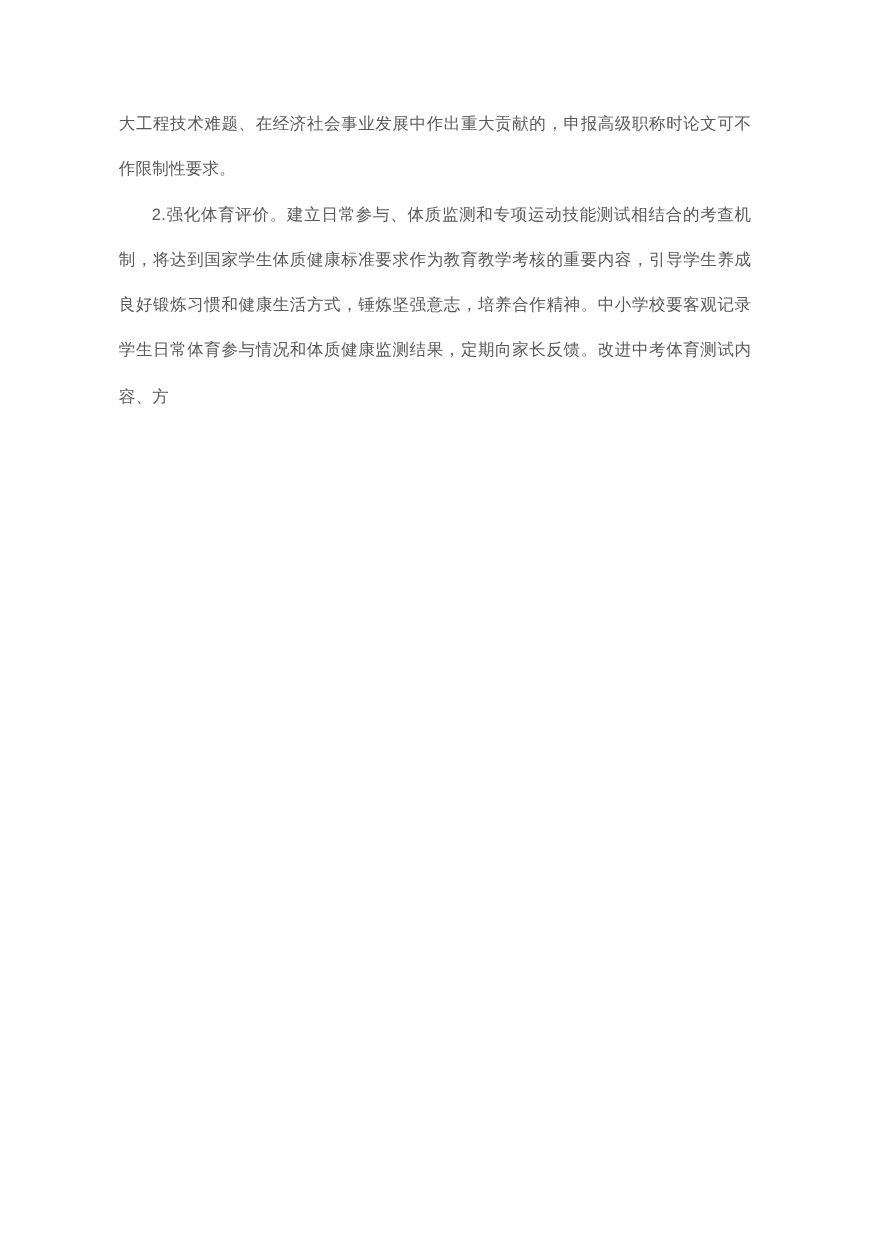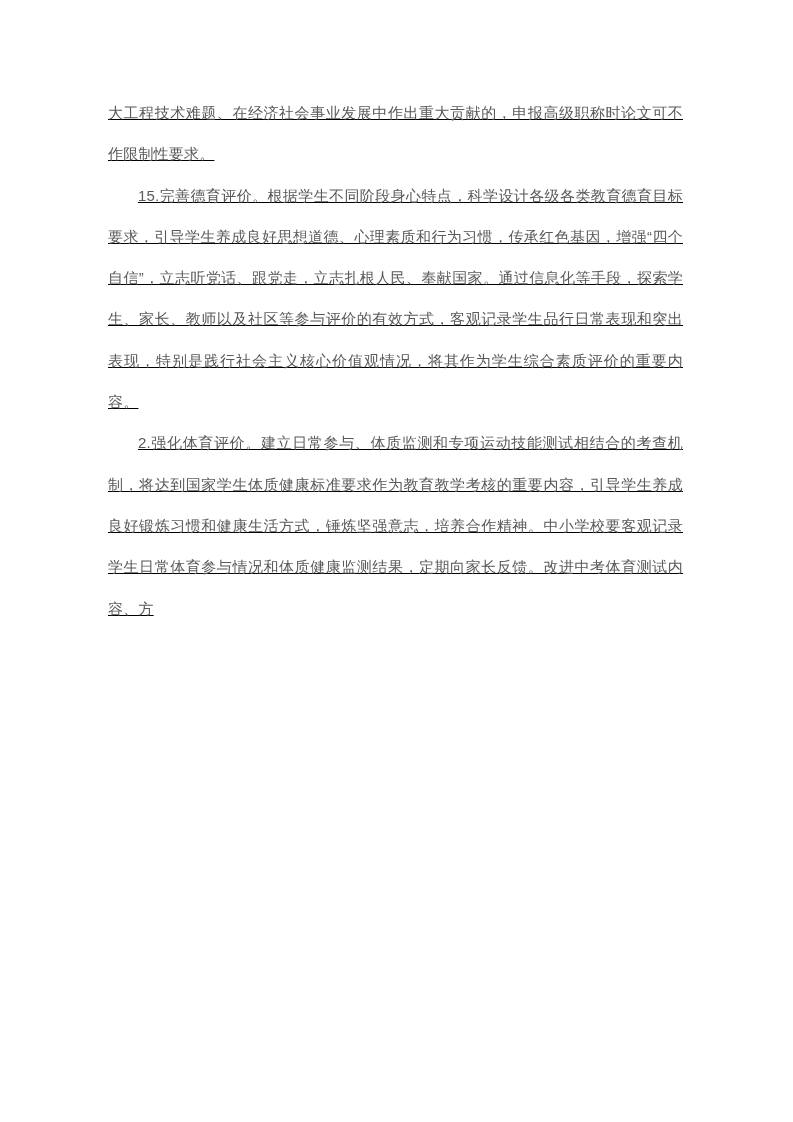--- a/index.html
+++ b/index.html
@@ -6,21 +6,20 @@
     margin: 0;
     padding: 0;
     background: #ffffff;
   }
   .page {
     position: relative;
     width: 793px;
     height: 794px;
     background: #ffffff;
     overflow: hidden;
-    text-decoration: underline;
   }
   .doc-body {
     box-sizing: border-box;
     width: 100%;
     padding: 92px 110px 0 108px;
   }
   .doc-body p {
     margin: 0;
     padding: 0;
     font-family: "Liberation Sans", "DejaVu Sans", sans-serif;
@@ -35,16 +34,15 @@
   .doc-body p.no-indent {
     text-indent: 0;
   }
 </style>
 </head>
 <body>
 
 <div class="page">
   <div class="doc-body">
     <p class="no-indent">大工程技术难题、在经济社会事业发展中作出重大贡献的，申报高级职称时论文可不作限制性要求。</p>
-    <p>15.完善德育评价。根据学生不同阶段身心特点，科学设计各级各类教育德育目标要求，引导学生养成良好思想道德、心理素质和行为习惯，传承红色基因，增强“四个自信”，立志听党话、跟党走，立志扎根人民、奉献国家。通过信息化等手段，探索学生、家长、教师以及社区等参与评价的有效方式，客观记录学生品行日常表现和突出表现，特别是践行社会主义核心价值观情况，将其作为学生综合素质评价的重要内容。</p>
     <p>2.强化体育评价。建立日常参与、体质监测和专项运动技能测试相结合的考查机制，将达到国家学生体质健康标准要求作为教育教学考核的重要内容，引导学生养成良好锻炼习惯和健康生活方式，锤炼坚强意志，培养合作精神。中小学校要客观记录学生日常体育参与情况和体质健康监测结果，定期向家长反馈。改进中考体育测试内容、方</p>
   </div>
 </div>
 
 </body></html>

